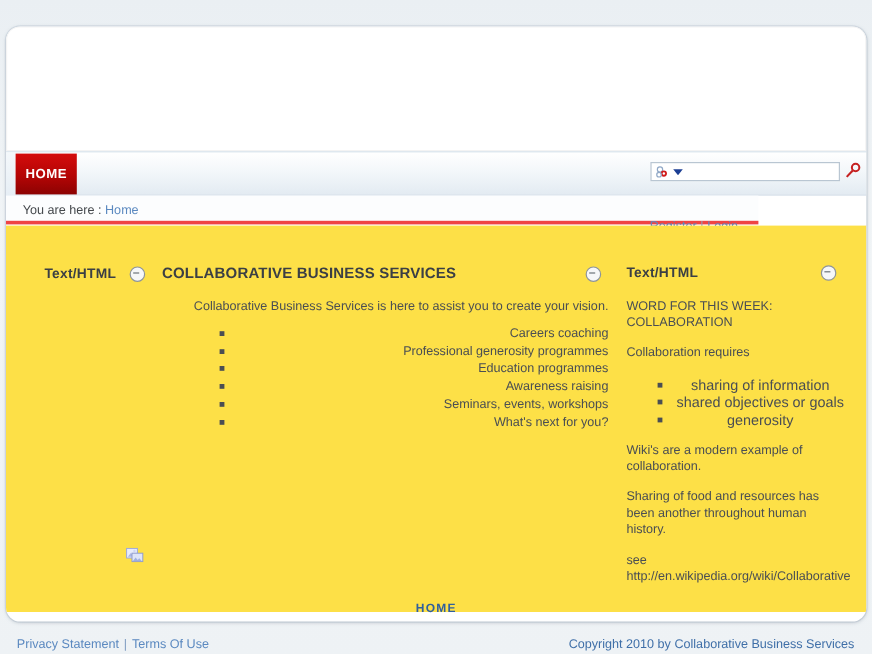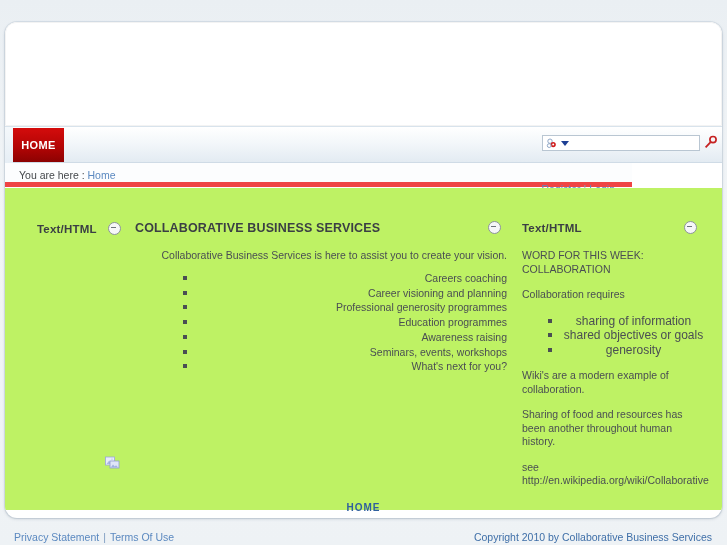--- a/index.html
+++ b/index.html
@@ -133,21 +133,21 @@
     cursor: pointer;
   }
 
   
   #bcrow {
     position: absolute;
     left: 0; top: 141px;
     width: 627px;
     height: 24px;
     background: #fcfdfe;
-    border-bottom: 5px solid #ef4444;
+    border-bottom: 3px solid #ef4444;
     box-sizing: border-box;
   }
   #breadcrumb {
     position: absolute;
     left: 14px; top: 6px;
     font-size: 10.5px;
     color: #44484c;
   }
   #breadcrumb .crumb-link {
     color: #5b89c0;
@@ -166,21 +166,21 @@
     cursor: pointer;
   }
   #userlinks .sep { color: #8fa2b5; margin: 0 3px; }
 
   
   #content {
     position: absolute;
     left: 0; top: 166px;
     width: 717px;
     height: 322px;
-    background: #bef264;
+    background: #fde047;
   }
   .pane-title {
     font-size: 11.5px;
     font-weight: bold;
     color: #3b3f44;
     letter-spacing: 0.2px;
   }
   .minus-icon {
     width: 11px; height: 11px;
     border-radius: 50%;
@@ -219,21 +219,21 @@
   }
 
   
   #col-center {
     position: absolute;
     left: 130px; top: 0;
     width: 372px;
   }
   #center-head {
     display: flex;
-    align-items: flex-start;
+    align-items: flex-end;
     justify-content: space-between;
     margin-top: 33px;
     padding-right: 6px;
   }
   #center-head .pane-title { font-size: 12.5px; letter-spacing: 0.15px; }
   #center-body { margin-top: 14px; }
   #center-intro {
     font-size: 10.5px;
     color: #4a4e53;
     margin: 0 0 10px 17px;
@@ -417,21 +417,20 @@
 
     <div id="col-center">
       <div id="center-head">
         <span class="pane-title">COLLABORATIVE BUSINESS SERVICES</span>
         <span class="minus-icon"></span>
       </div>
       <div id="center-body">
         <p id="center-intro">Collaborative Business Services is here to assist you to create your vision.</p>
         <ul id="center-list">
           <li>Careers coaching</li>
-          <li>Career visioning and planning</li>
           <li>Professional generosity programmes</li>
           <li>Education programmes</li>
           <li>Awareness raising</li>
           <li>Seminars, events, workshops</li>
           <li>What's next for you?</li>
         </ul>
       </div>
     </div>
 
     <div id="col-right">

